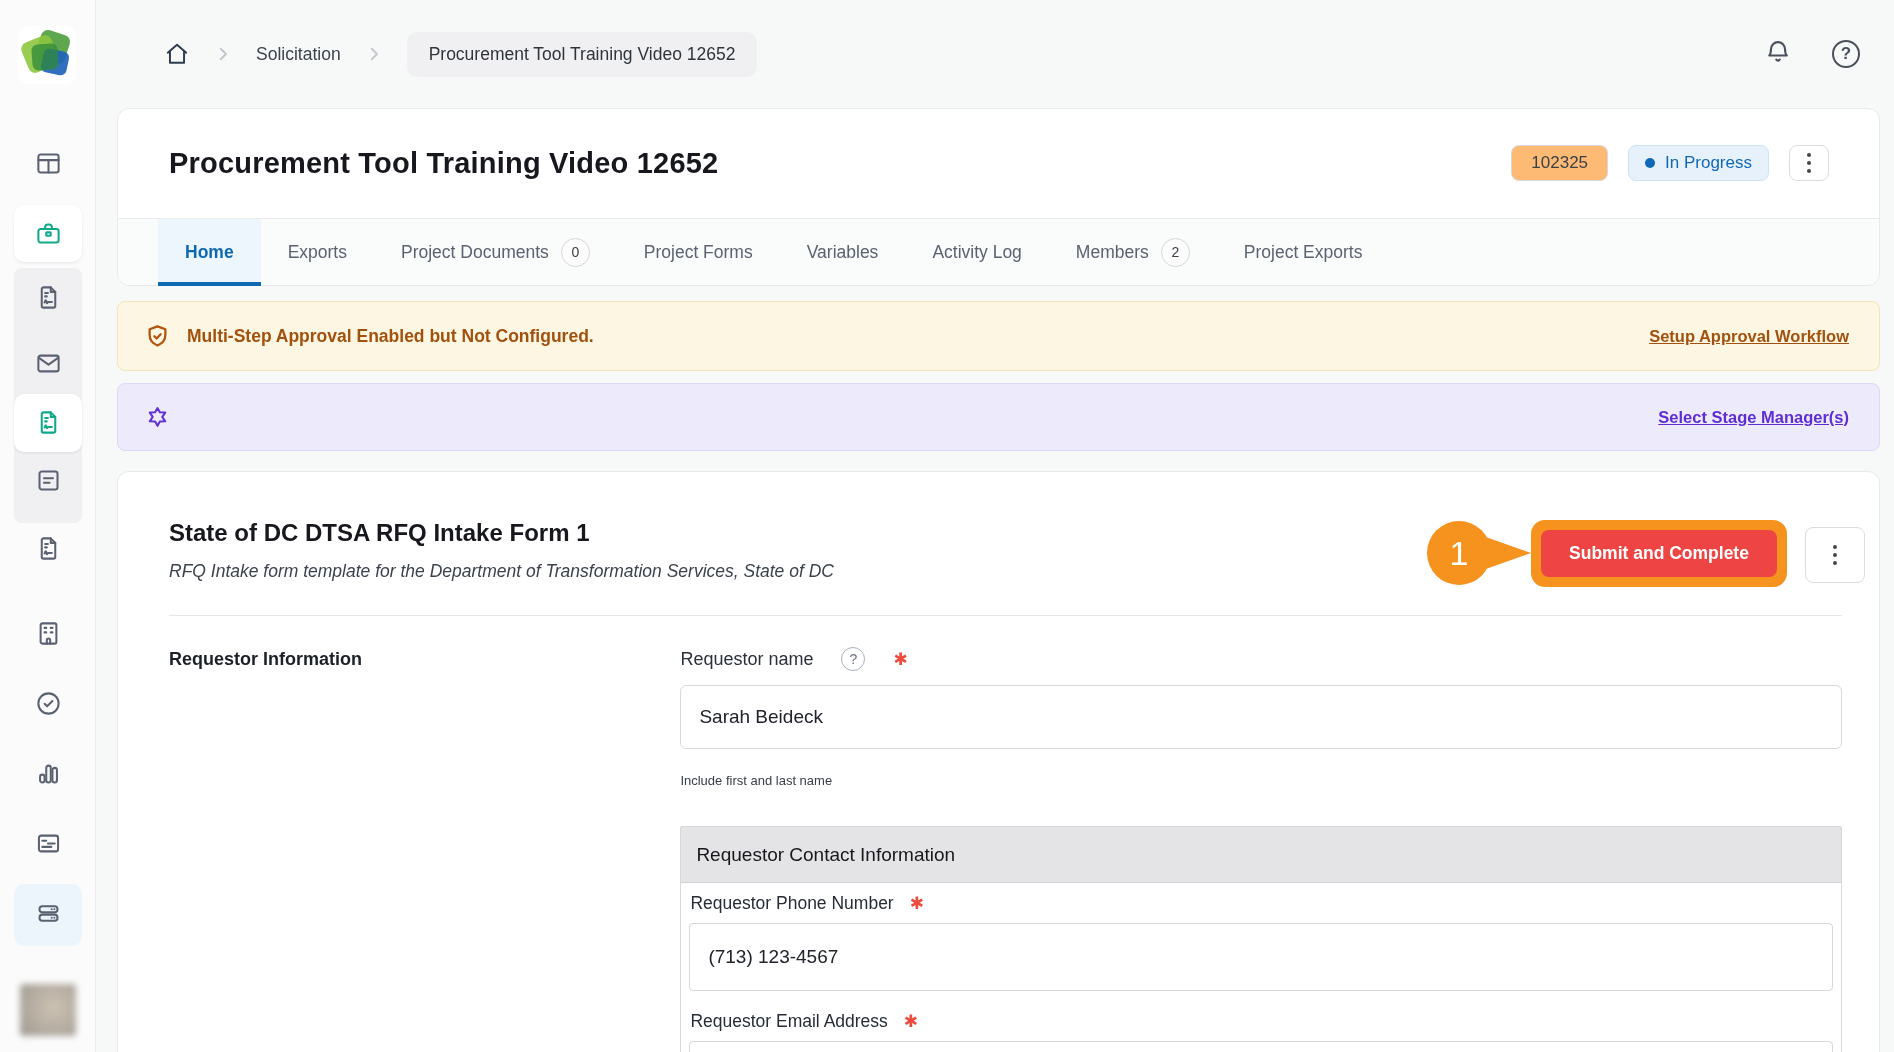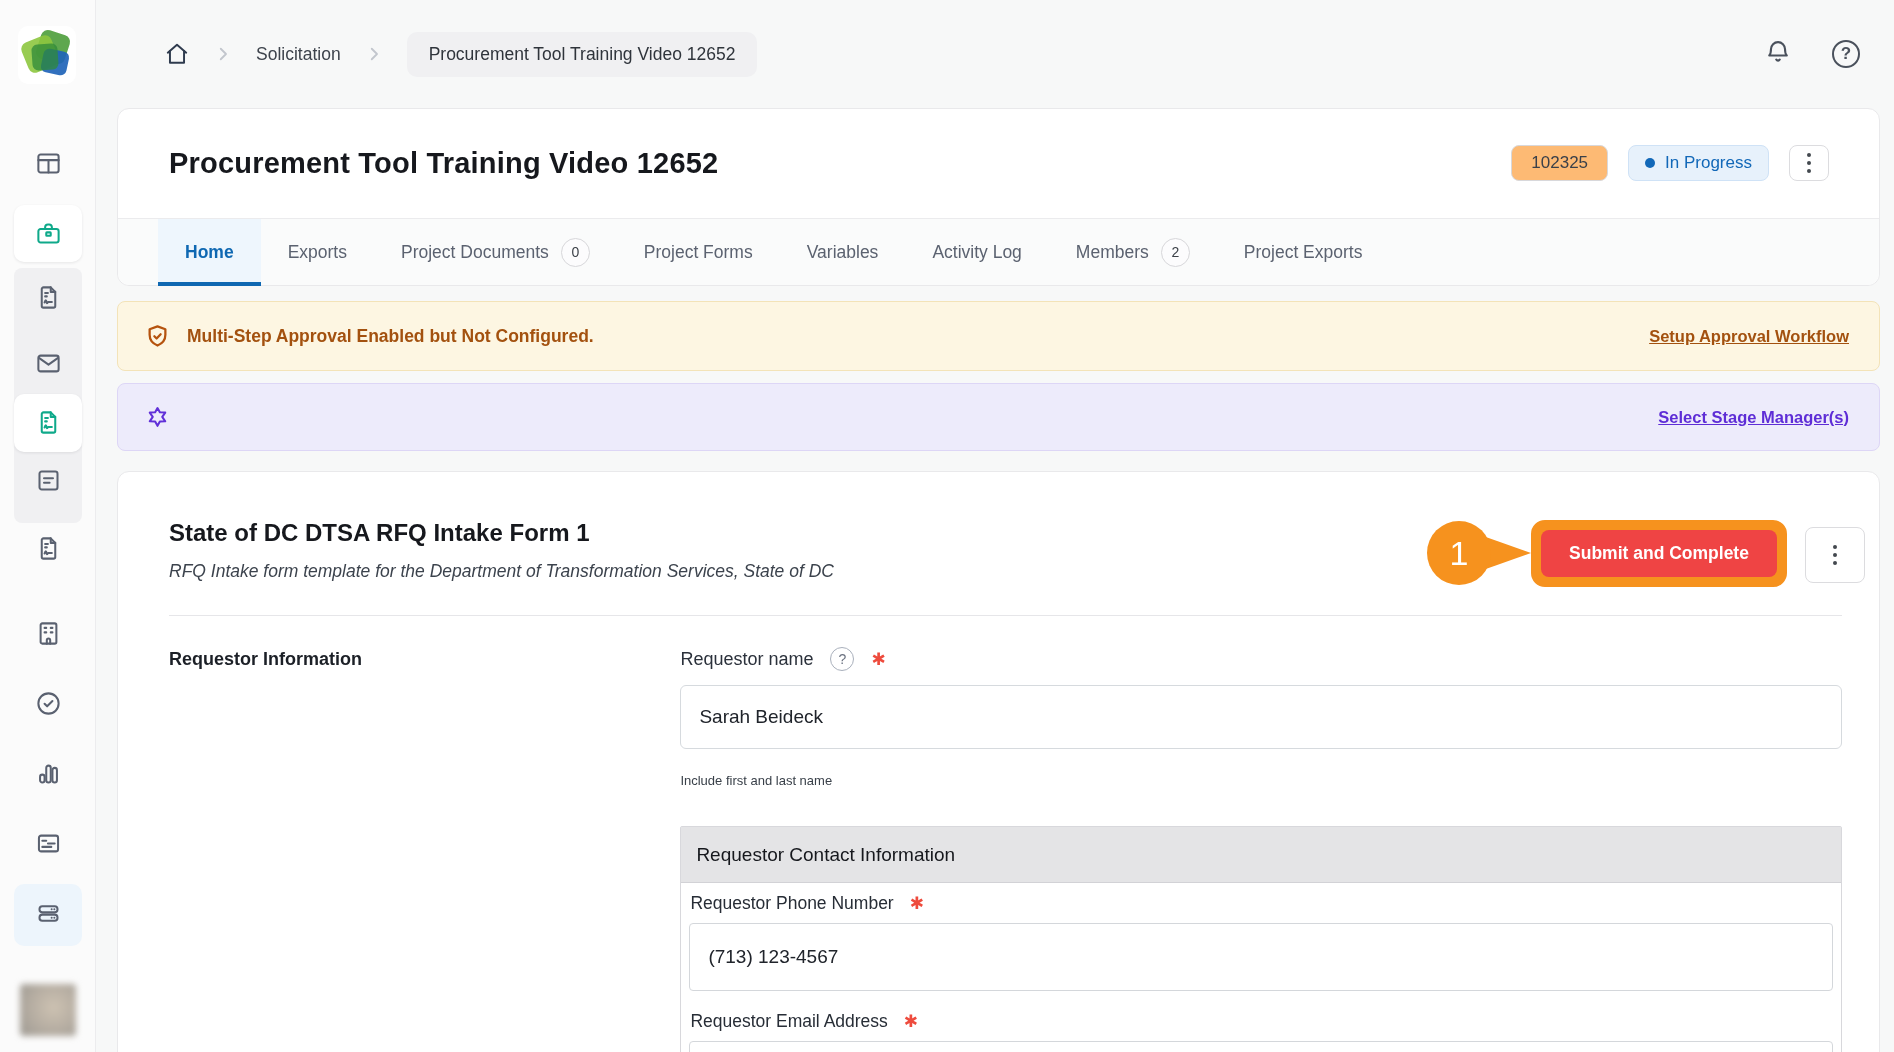--- a/index.html
+++ b/index.html
@@ -80,21 +80,21 @@
   .submit-ring { position:absolute; left:1362px; top:48px; width:256px; height:67px; border:5px solid #f6921e; border-radius:14px; padding:5px; background:#f6921e; }
   .submit-btn { width:100%; height:100%; background:#ef4444; border:none; border-radius:8px; color:#fff; font-size:17.5px; font-weight:700; font-family:"Liberation Sans", sans-serif; cursor:pointer; }
   .form-kebab { position:absolute; left:1636px; top:55px; width:60px; height:56px; }
   .head-divider { margin-top:33px; border-bottom:1px solid #e6e6e9; }
 
   
   .form-body { display:flex; padding-top:31px; }
   .label-col { width:512px; }
   .group-label { font-size:18px; font-weight:700; color:#1c2027; padding-top:2px; }
   .field-col { width:1163px; }
-  .field-label-row { display:flex; align-items:center; gap:17px; font-size:18px; color:#2b313b; }
+  .field-label-row { display:flex; align-items:center; gap:28px; font-size:18px; color:#2b313b; }
   .qmark { width:24px; height:24px; border:1.5px solid #a9b0bc; border-radius:50%; display:flex; align-items:center; justify-content:center; font-size:14px; color:#6b7280; cursor:pointer; }
   .req { color:#ee4b3d; font-size:17px; }
   .text-input { margin-top:14px; width:100%; height:64px; border:1px solid #d6dade; border-radius:6px; background:#fff; font-size:19px; color:#20242b; padding:0 18px; font-family:"Liberation Sans", sans-serif; }
   .helper { margin-top:24px; font-size:13px; color:#394049; }
 
   .fieldset { margin-top:38px; border:1px solid #d8d8dc; border-radius:2px; }
   .fieldset-head { height:56px; background:#e4e4e6; border-bottom:1px solid #d2d2d6; display:flex; align-items:center; padding-left:15px; font-size:19px; font-weight:500; color:#16181d; }
   .fieldset-body { padding:10px 8px 0 8px; }
   .sub-label { display:flex; align-items:center; gap:16px; font-size:17.5px; color:#272d36; padding-left:1px; }
   .sub-input { margin-top:9px; width:100%; height:68px; border:1px solid #d4d7db; border-radius:4px; font-size:19px; color:#20242b; padding:0 18px; font-family:"Liberation Sans", sans-serif; }

